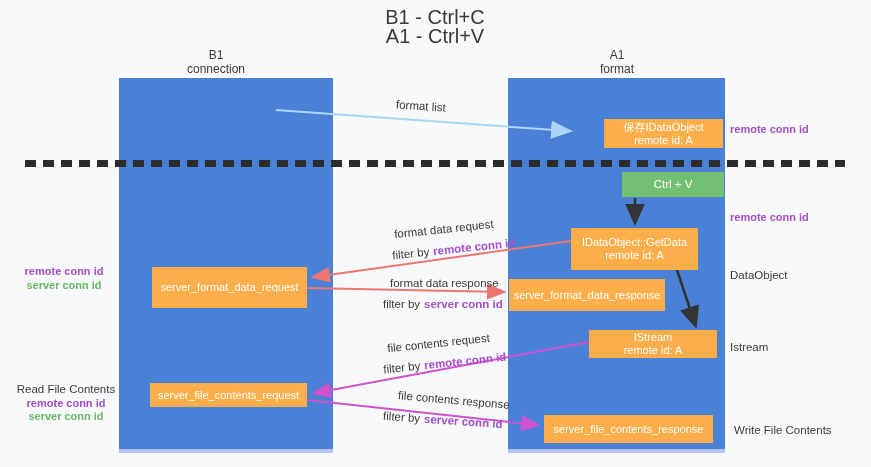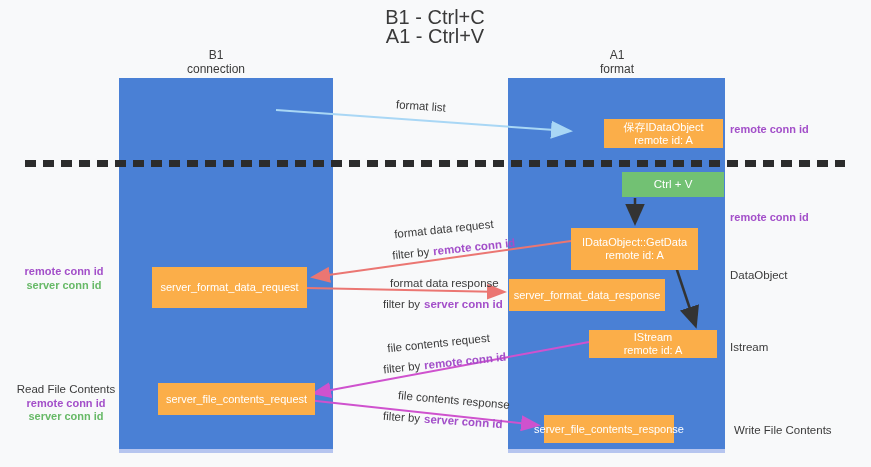--- a/index.html
+++ b/index.html
@@ -90,24 +90,24 @@
   <div class="abs box orange" style="left:152px;top:267px;width:155px;height:41px;">
     <span>server_format_data_request</span>
   </div>
   <div class="abs box orange" style="left:509px;top:279px;width:156px;height:32px;">
     <span>server_format_data_response</span>
   </div>
   <div class="abs box orange" style="left:589px;top:330px;width:128px;height:28px;">
     <span>IStream</span>
     <span>remote id: A</span>
   </div>
-  <div class="abs box orange" style="left:150px;top:383px;width:157px;height:32px;margin-left:8px;">
+  <div class="abs box orange" style="left:150px;top:383px;width:157px;height:24px;">
     <span>server_file_contents_request</span>
   </div>
-  <div class="abs box orange" style="left:544px;top:415px;width:130px;height:28px;">
+  <div class="abs box orange" style="left:544px;top:415px;width:169px;height:28px;">
     <span>server_file_contents_response</span>
   </div>
 
   <div class="abs flabel rot-pos4" style="left:396px;top:100px;">format list</div>
 
   <div class="abs flabel rot-neg" style="left:394px;top:223px;">format data request</div>
   <div class="abs flabel rot-neg" style="left:392px;top:243px;">
     <span class="pre">filter by</span><span class="kw-purple">remote conn id</span>
   </div>
 

